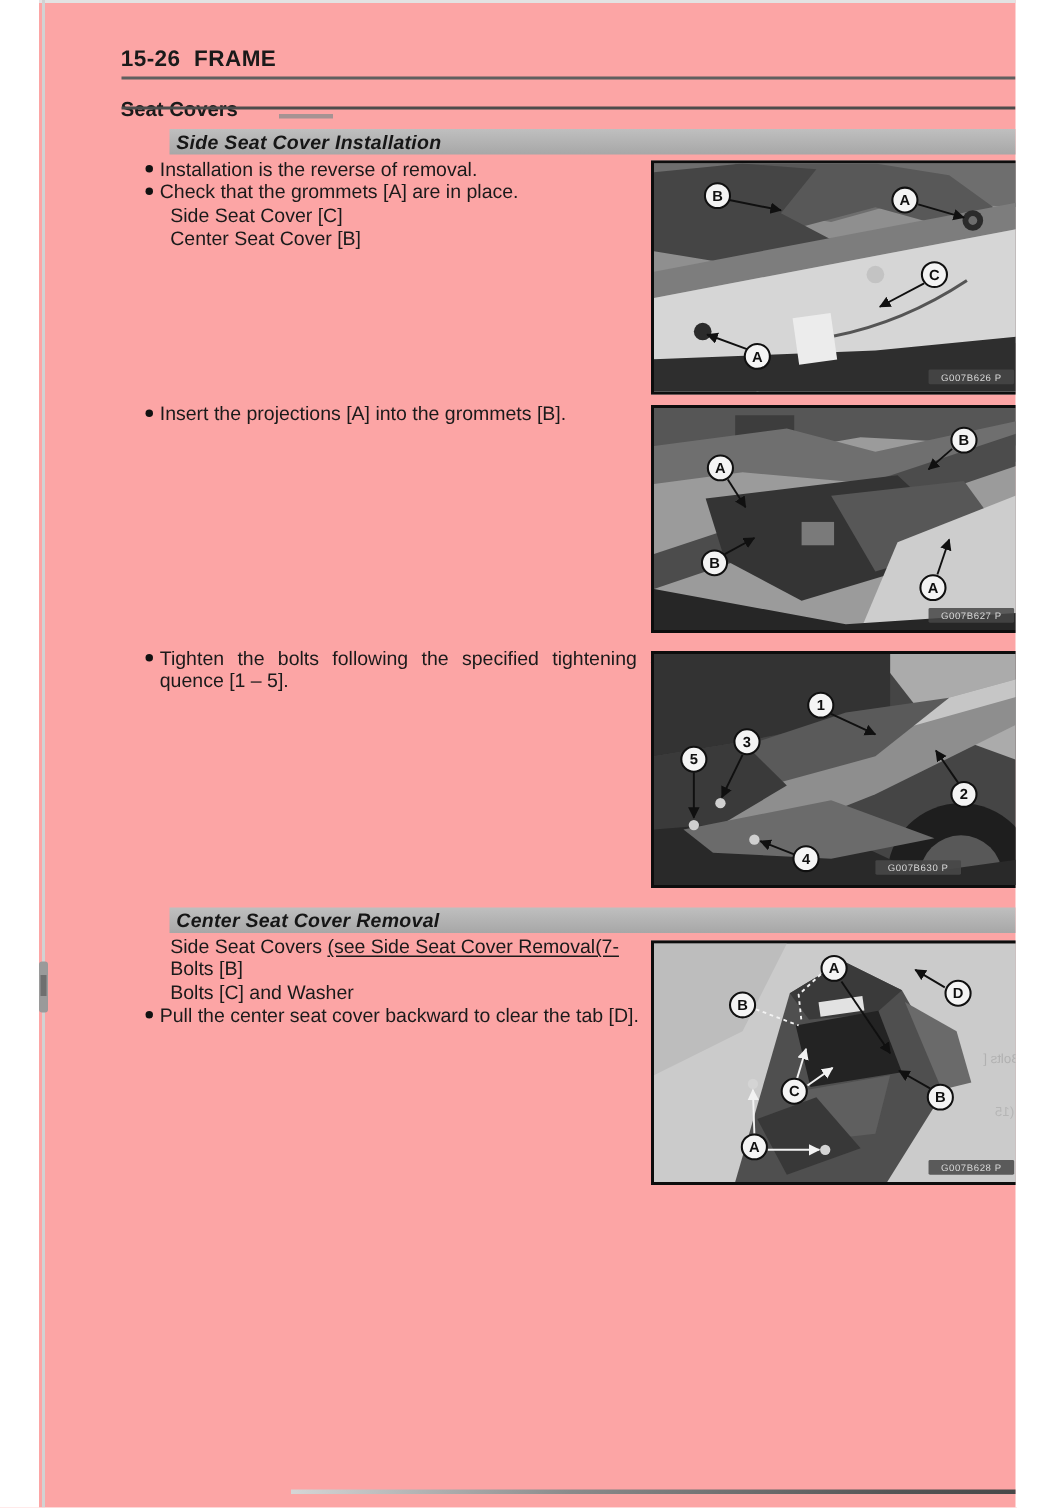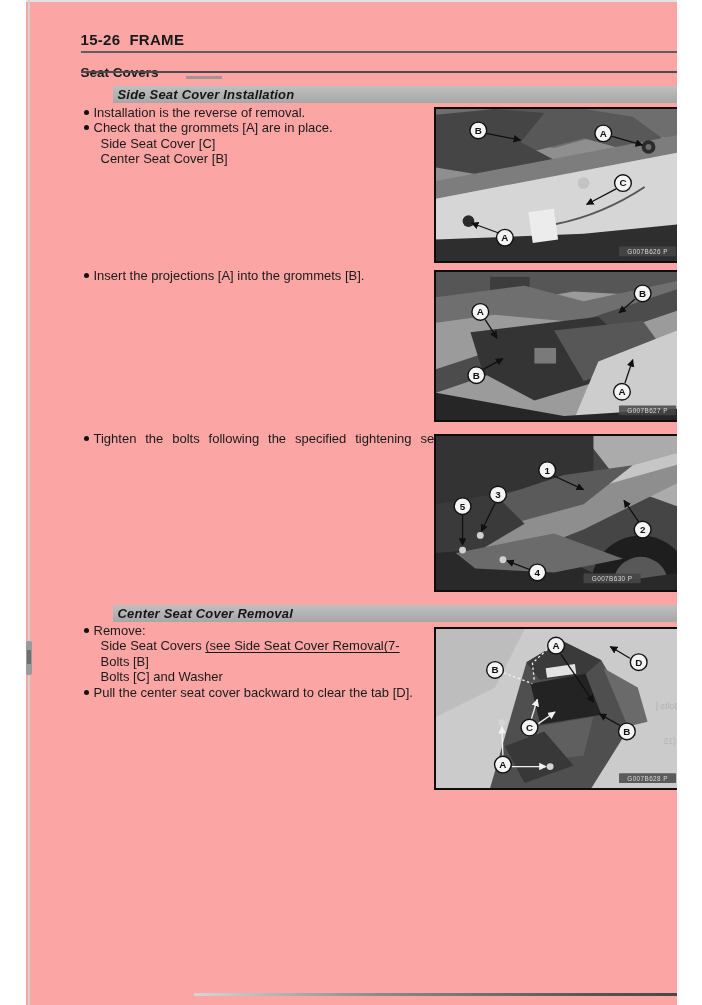--- a/index.html
+++ b/index.html
@@ -26,21 +26,21 @@
   .rule2 { position:absolute; left:55px; top:71px; width:596px; height:2px; background:#4c4c4c; }
 
   
   .secbar { position:absolute; left:55px; width:596px; height:17px;
     background:linear-gradient(#bfbfbf,#a7a7a7);margin-left:32px; }
   .secbar span { display:block; font-size:13px; font-weight:bold; font-style:italic; color:#161616;
     line-height:17px; padding-left:5px; letter-spacing:.2px; }
   .secbar1 { top:86px; } .secbar2 { top:605px; }
 
   
-  .tblock { position:absolute; left:55px; width:358px; font-size:13px; line-height:15.4px; }
+  .tblock { position:absolute; left:68px; width:358px; font-size:13px; line-height:15.4px; }
   .tb1 { top:105px; } .tb2 { top:268px; } .tb3 { top:431px; } .tb4 { top:623px; }
   .bullet-row { display:flex; }
   .dot { flex:0 0 13px; position:relative; }
   .dot::before { content:""; position:absolute; left:3px; top:5px; width:5px; height:5px; border-radius:50%; background:#111; }
   .btext { flex:1; }
   .sub { padding-left:20px; }
   .cont { padding-left:13px; }
   .just { text-align:justify; text-align-last:justify; }
   .link { text-decoration:underline; text-underline-offset:2px; cursor:pointer; }
 
@@ -155,31 +155,28 @@
       <span class="dot"></span>
       <span class="btext">Insert the projections [A] into the grommets [B].</span>
     </div>
   </div>
 
   <div class="tblock tb3">
     <div class="bullet-row">
       <span class="dot"></span>
       <span class="btext just">Tighten the bolts following the specified tightening se-</span>
     </div>
+    <div class="cont">quence [1 – 5].</div>
   </div>
 
   <div class="secbar secbar2">
     <span>Center Seat Cover Removal</span>
   </div>
 
   <div class="tblock tb4">
-    <div class="bullet-row">
-      <span class="dot"></span>
-      <span class="btext">Remove:</span>
-    </div>
     <div class="sub"><span>Side Seat Covers </span><span class="link">(see Side Seat Cover Removal(7-</span></div>
     <div class="sub">Bolts [B]</div>
     <div class="sub">Bolts [C] and Washer</div>
     <div class="bullet-row">
       <span class="dot"></span>
       <span class="btext">Pull the center seat cover backward to clear the tab [D].</span>
     </div>
   </div>
 
   <div class="fig fig1">

